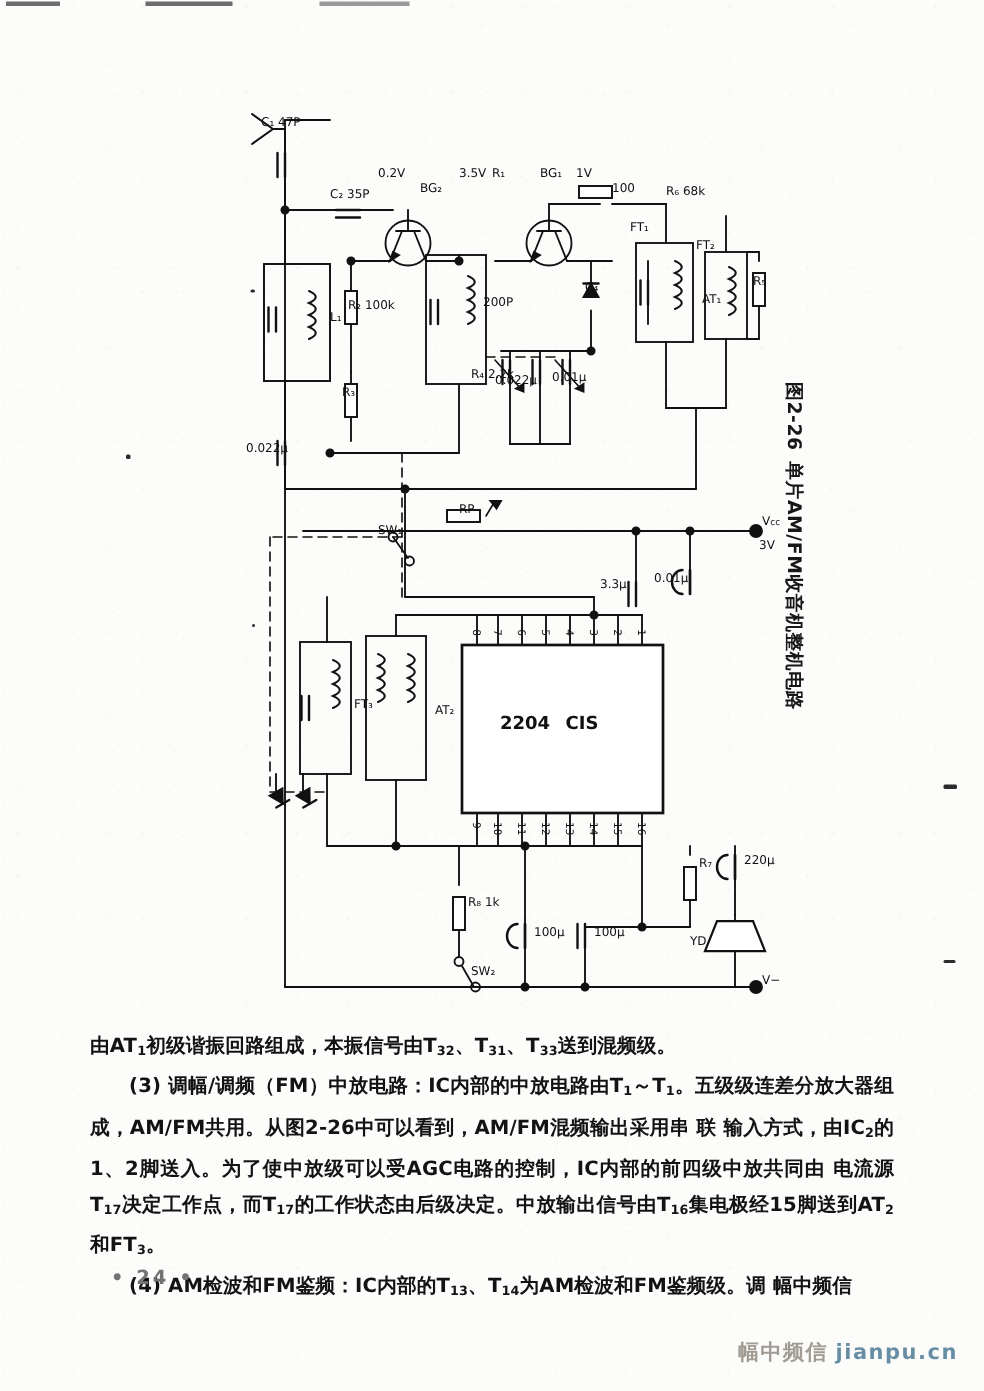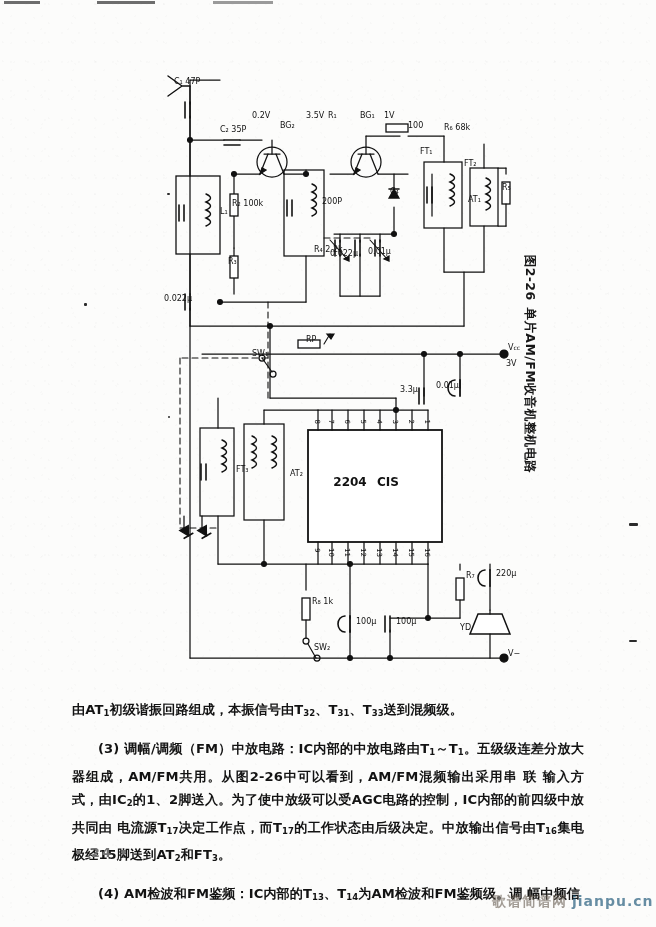--- a/index.html
+++ b/index.html
@@ -54,21 +54,21 @@
 
   
   .body{
     position:absolute;left:60px;top:686px;width:536px;
     font-size:13.1px;line-height:23.4px;
     color:#131313;font-weight:bold;
     letter-spacing:.1px;
     font-family:"DejaVu Sans","Liberation Sans",sans-serif;
     text-align:justify;
   }
-  .body p{margin:12px;}
+  .body p{margin:0;}
   .body p.ind{text-indent:26px;}
   sub{font-size:8.5px;vertical-align:-2px;}
 
   .pageno{
     position:absolute;left:74px;top:845px;
     font-size:13px;font-weight:bold;letter-spacing:2px;color:#737373;
   }
 
   
   .wm{
@@ -408,16 +408,16 @@
 
   <div class="body">
     <p>由AT<sub>1</sub>初级谐振回路组成，本振信号由T<sub>32</sub>、T<sub>31</sub>、T<sub>33</sub>送到混频级。</p>
     <p class="ind">(3) 调幅/调频（FM）中放电路：IC内部的中放电路由T<sub>1</sub>～T<sub>1</sub>。五级级连差分放大器组成，AM/FM共用。从图2-26中可以看到，AM/FM混频输出采用串 联 输入方式，由IC<sub>2</sub>的1、2脚送入。为了使中放级可以受AGC电路的控制，IC内部的前四级中放共同由 电流源T<sub>17</sub>决定工作点，而T<sub>17</sub>的工作状态由后级决定。中放输出信号由T<sub>16</sub>集电极经15脚送到AT<sub>2</sub>和FT<sub>3</sub>。</p>
     <p class="ind">(4) AM检波和FM鉴频：IC内部的T<sub>13</sub>、T<sub>14</sub>为AM检波和FM鉴频级。调 幅中频信</p>
   </div>
 
   <div class="pageno">• 24 •</div>
 
   <div class="wm">
-    <span class="cn">歌谱简谱网</span><span class="en">jianpu.cn</span>
+    <span class="cn">幅中频信</span><span class="en">jianpu.cn</span>
   </div>
 
 </div>
 
 </body></html>

